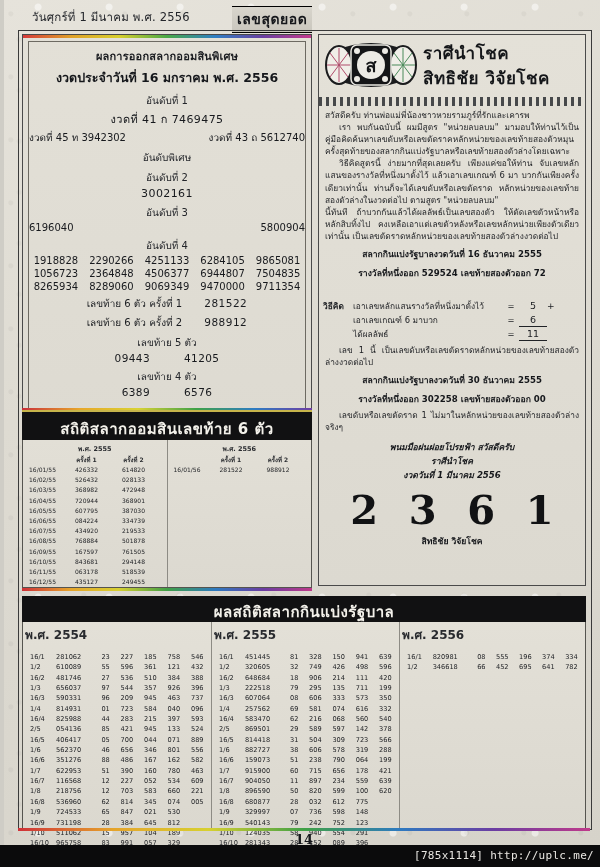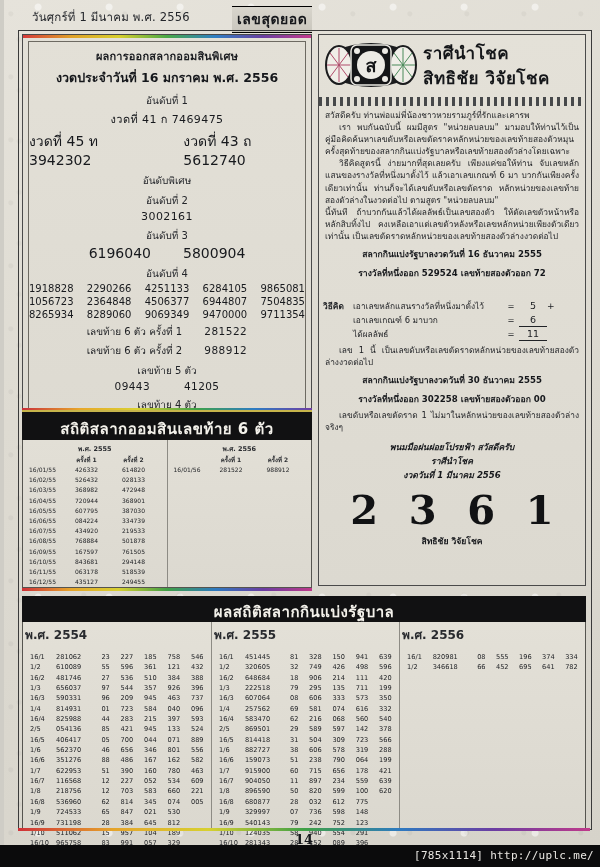--- a/index.html
+++ b/index.html
@@ -77,25 +77,25 @@
     margin-top:3px;
   }
   .rank-lbl{
     text-align:center;font-size:10px;color:#23252a;margin-top:5px;
   }
   .rank-val{
     text-align:center;font-size:11px;color:#17191d;margin-top:2px;
     letter-spacing:.4px;
   }
   .rank-row{
-    display:flex;justify-content:center;gap:32px;
-    font-size:14px;color:#17191d;margin-top:2px;
+    display:flex;justify-content:space-between;gap:32px;
+    font-size:10px;color:#17191d;margin-top:2px;
   }
   .rank-grid{
-    display:flex;justify-content:space-between;gap:11px;
+    display:flex;justify-content:center;gap:11px;
     font-size:10px;color:#17191d;margin-top:2px;
   }
   .tail-row{
     display:flex;justify-content:center;align-items:baseline;gap:22px;
     font-size:10px;color:#1a1c20;margin-top:4px;
   }
   .tail-row .lbl{font-size:10px;}
   .tail-row .num{font-size:10.5px;letter-spacing:.5px;}
   .pair-row{
     display:flex;justify-content:center;gap:34px;

